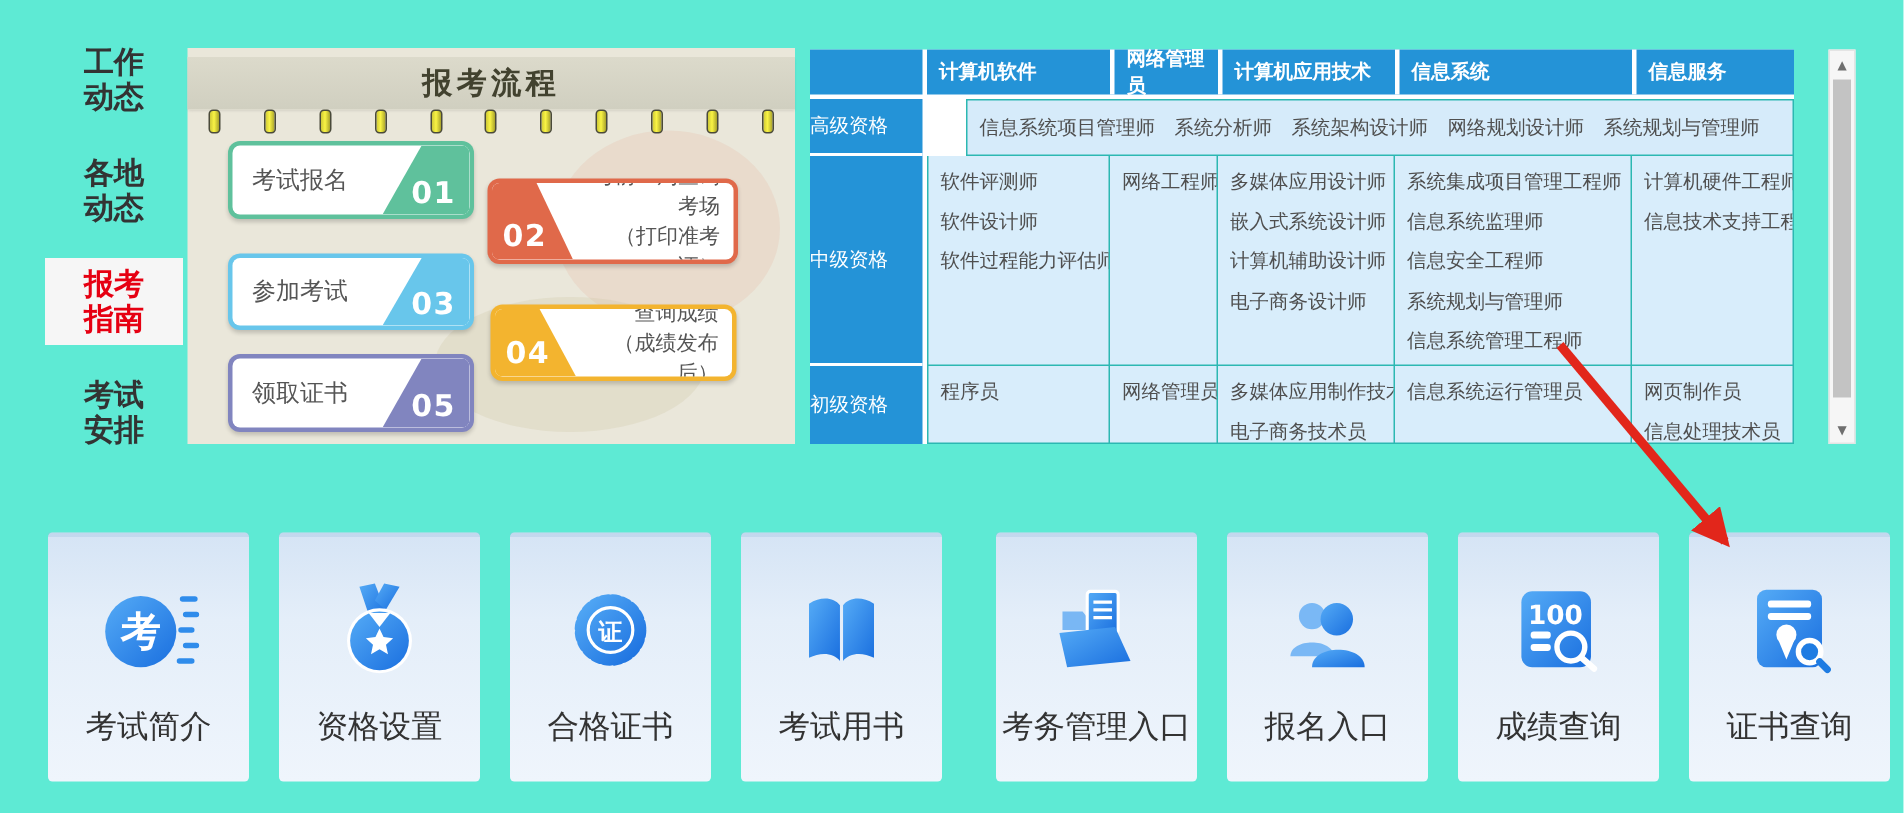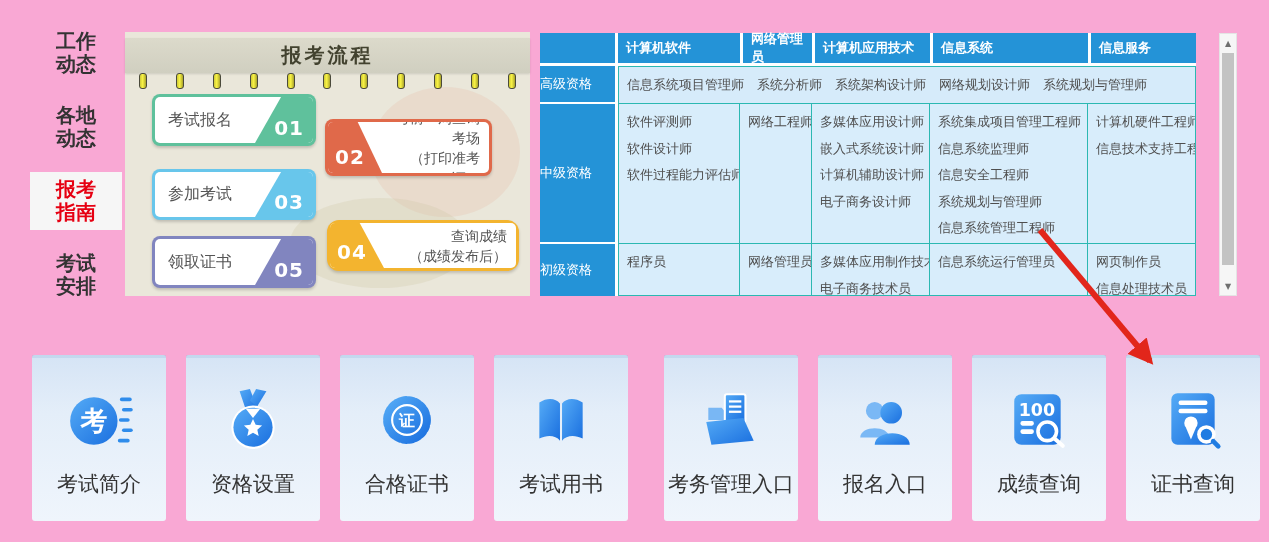--- a/index.html
+++ b/index.html
@@ -1,16 +1,16 @@
 <!DOCTYPE html>
 <html><head>
 <meta charset="utf-8">
 <style>
   html,body{margin:0;padding:0;background:#fff;}
-  .screen{position:relative;width:1269px;height:542px;background:#f9a8d4;overflow:hidden;
+  .screen{position:relative;width:1269px;height:542px;background:#5eead4;overflow:hidden;
           font-family:"DejaVu Sans","Liberation Sans",sans-serif;}
 
   
   .sidebar{position:absolute;left:30px;top:24px;width:92px;display:flex;flex-direction:column;gap:16px;}
   .sb-item{padding:6px 0;text-align:center;font-size:20px;font-weight:bold;line-height:23px;
            color:#333;white-space:pre-line;cursor:pointer;}
   .sb-item.active{color:#e60012;background:#f6f6f6;}
 
   
   .flow-panel{position:absolute;left:125px;top:32px;width:405px;height:264px;background:#eae7da;}
@@ -20,21 +20,21 @@
   .flow-header{position:absolute;left:0;right:0;top:6px;height:35px;
                background:linear-gradient(#dcdacb,#d0cfc0);display:flex;align-items:center;justify-content:center;
                font-size:20px;font-weight:bold;color:#42422f;letter-spacing:3px;box-shadow:0 1px 2px rgba(0,0,0,0.12);}
   .pins{position:absolute;left:14px;right:14px;top:41px;display:flex;justify-content:space-between;}
   .pin{width:6px;height:14px;border:1px solid #4a4a3a;border-radius:3px;
        background:linear-gradient(90deg,#cfc937,#f9f344 45%,#a9a32b);}
   .step{position:absolute;border-radius:8px;box-shadow:0 2px 3px rgba(0,0,0,0.18);}
   .st0{left:27px;top:62px;width:164px;height:52px;}
   .st1{left:200px;top:87px;width:167px;height:57px;}
   .st2{left:27px;top:137px;width:164px;height:51px;}
-  .st3{left:202px;top:188px;width:192px;height:51px;border-radius:12px;}
+  .st3{left:202px;top:171px;width:164px;height:51px;}
   .st4{left:27px;top:204px;width:164px;height:52px;}
   .step-inner{position:absolute;inset:3px;background:#fff;border-radius:5px;overflow:hidden;}
   .wedge{position:absolute;top:0;bottom:0;}
   .side-right .wedge{right:0;width:58px;clip-path:polygon(0 100%,45% 0,100% 0,100% 100%);}
   .side-left  .wedge{left:0;width:54px;clip-path:polygon(0 0,55% 0,100% 100%,0 100%);}
   .step-num{position:absolute;color:#fff;font-weight:bold;font-size:20px;letter-spacing:1px;}
   .side-right .step-num{right:9px;bottom:3px;}
   .side-left  .step-num{left:7px;bottom:4px;}
   .step-text{position:absolute;top:0;bottom:0;display:flex;align-items:center;color:#555;
              white-space:pre-line;}
@@ -155,21 +155,21 @@
 
   <section class="qual-wrap">
     <div class="qual-grid" id="qualGrid">
         <div class="lcell" style="grid-area: 1 / 1;"></div>
         <div class="hcell" style="grid-area: 1 / 3;">计算机软件</div>
         <div class="hcell g" style="grid-area: 1 / 4;">网络管理员</div>
         <div class="hcell g" style="grid-area: 1 / 5;">计算机应用技术</div>
         <div class="hcell g" style="grid-area: 1 / 6;">信息系统</div>
         <div class="hcell g" style="grid-area: 1 / 7;">信息服务</div>
         <div class="lcell sep" style="grid-area: 3 / 1;">高级资格</div>
-        <div class="mcell" style="grid-area: 3 / 3 / auto / 8;">信息系统项目管理师　系统分析师　系统架构设计师　网络规划设计师　系统规划与管理师</div>
+        <div class="mcell" style="grid-area: 3 / 3 / auto / 8; margin-left: 26px;">信息系统项目管理师　系统分析师　系统架构设计师　网络规划设计师　系统规划与管理师</div>
         <div class="lcell sep" style="grid-area: 4 / 1;">中级资格</div>
         <div class="bcell stackcell cfirst" style="grid-area: 4 / 3;">
           <span>软件评测师</span>
           <span>软件设计师</span>
           <span>软件过程能力评估师</span>
         </div>
         <div class="bcell stackcell" style="grid-area: 4 / 4;">
           <span>网络工程师</span>
         </div>
         <div class="bcell stackcell" style="grid-area: 4 / 5;">

